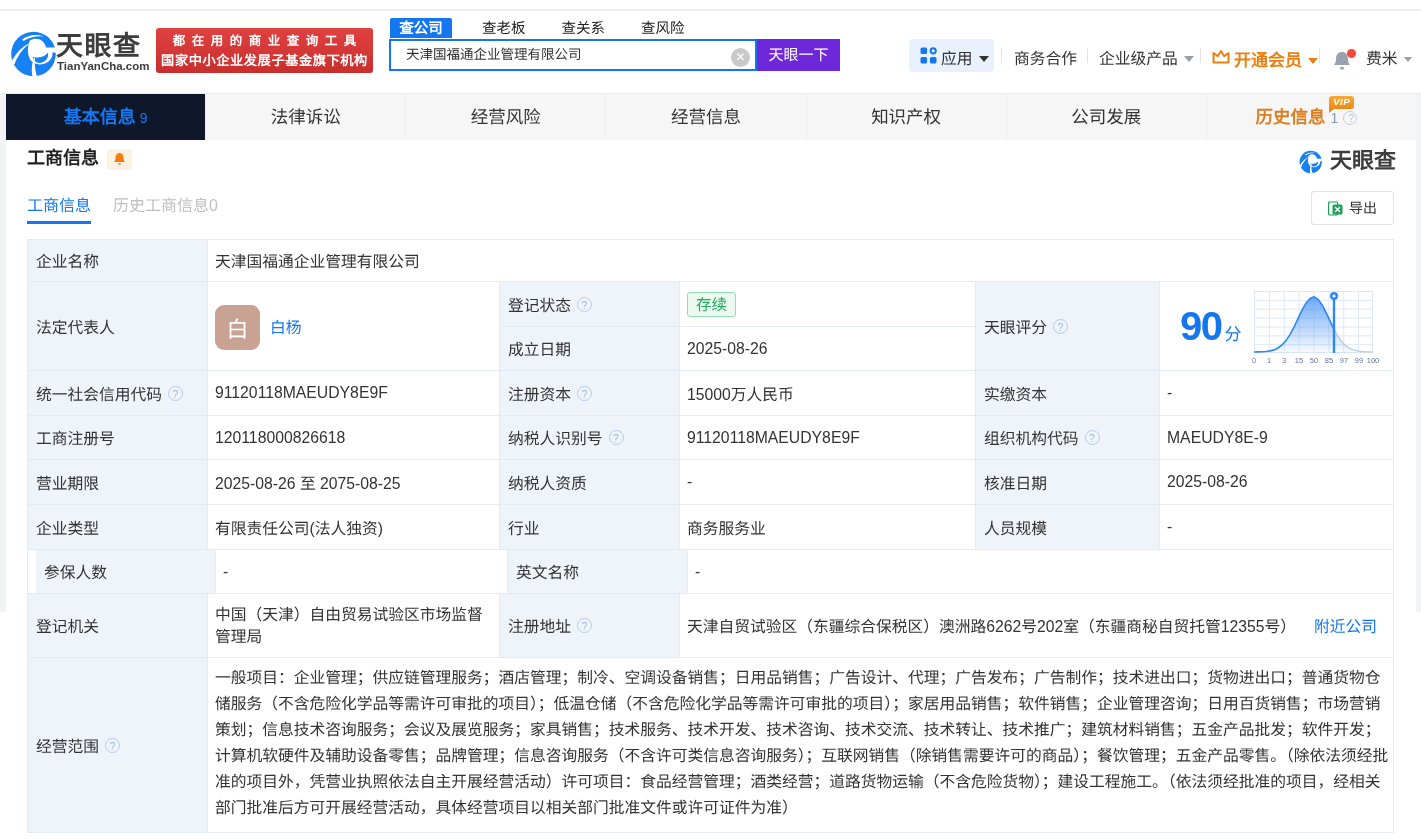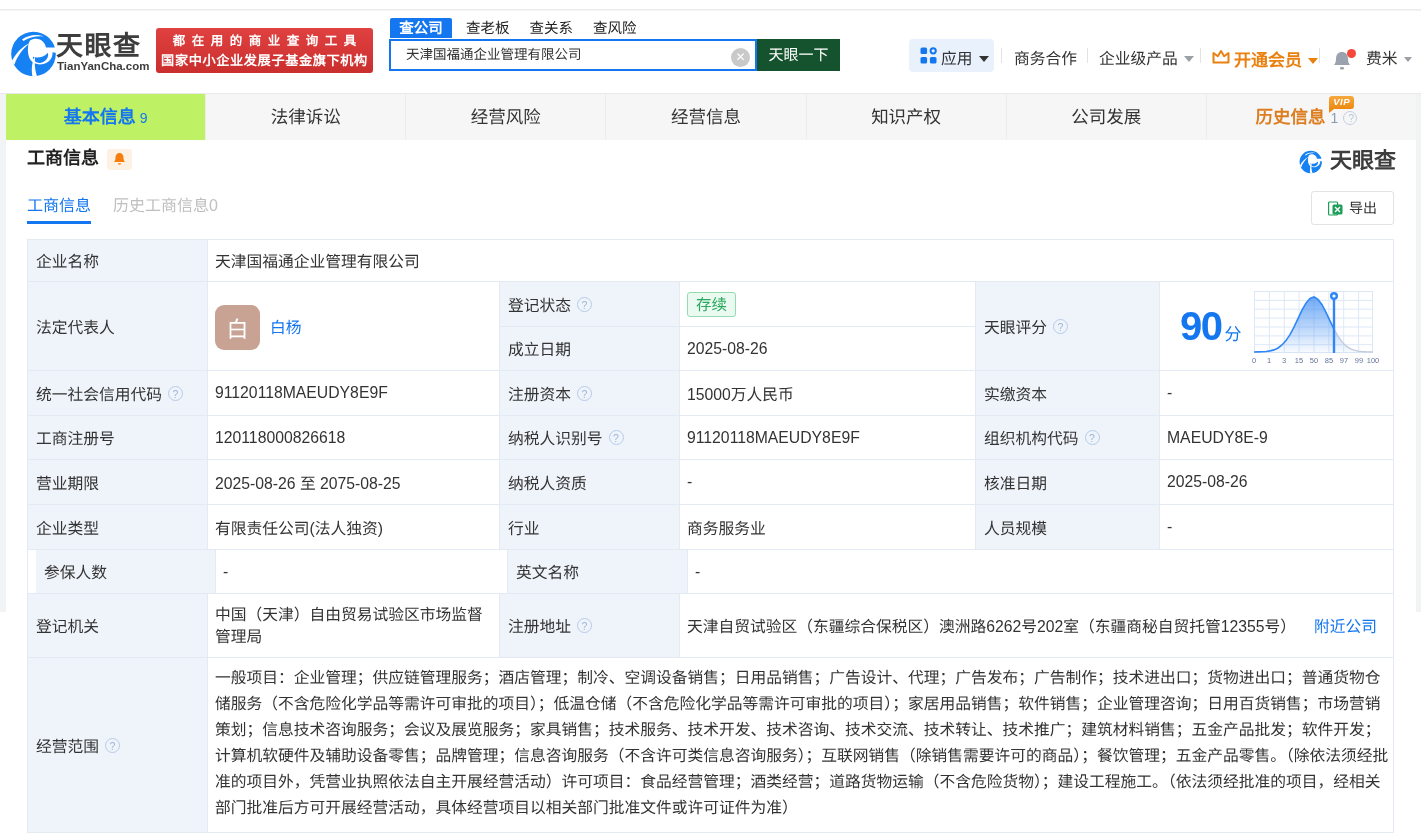--- a/index.html
+++ b/index.html
@@ -11,39 +11,39 @@
 #topstrip{position:absolute;left:0;top:0;width:1421px;height:10px;background:#fff;border-bottom:1px solid #ebebeb;}
 #header{position:absolute;left:0;top:11px;width:1421px;height:83px;background:#fff;border-bottom:1px solid #e9e9e9;}
 #logo{position:absolute;left:10px;top:19px;}
 .logotext{position:absolute;left:46px;font-size:27px;font-weight:bold;color:#3d3d3d;letter-spacing:1.5px;white-space:nowrap;top:-6px;}
 .logosub{position:absolute;left:47px;top:30px;font-size:11.5px;font-weight:bold;color:#3d3d3d;letter-spacing:0px;white-space:nowrap;}
 #redbadge{position:absolute;left:156px;top:17px;width:217px;height:45px;background:linear-gradient(180deg,#e04141,#c92f2d);border-radius:3px;color:#fff;text-align:center;}
 #redbadge .l1{font-size:12.5px;letter-spacing:6.5px;margin-top:6px;font-weight:bold;height:15px;line-height:15px;text-indent:6.5px;}
 #redbadge .l2{font-size:13.2px;letter-spacing:0.6px;margin-top:4px;font-weight:bold;height:15px;line-height:15px;}
 
 #stabs{position:absolute;left:390px;top:7px;height:20px;}
-#stabs .st{display:inline-block;font-size:14.5px;color:#222;margin-right:0;height:20px;line-height:20px;}
+#stabs .st{display:inline-block;font-size:14.5px;color:#222;margin-right:16px;height:20px;line-height:20px;}
 #stabs .act{background:#1477f0;color:#fff;width:62px;text-align:center;font-weight:bold;border-radius:2px 2px 0 0;}
 #sinput{position:absolute;left:389px;top:28px;width:368px;height:32px;border:2px solid #1477f0;background:#fff;line-height:28px;font-size:13.5px;color:#333;padding-left:15px;}
 #sclear{position:absolute;left:731px;top:37px;width:19px;height:19px;border-radius:50%;background:#c9c9c9;color:#fff;font-size:12px;text-align:center;line-height:19px;}
-#sbtn{position:absolute;left:757px;top:28px;width:83px;height:32px;background:#14532d;color:#fff;font-size:15px;text-align:center;line-height:32px;}
+#sbtn{position:absolute;left:757px;top:28px;width:83px;height:32px;background:#6d28d9;color:#fff;font-size:15px;text-align:center;line-height:32px;}
 
 #rnav{position:absolute;left:909px;top:28px;width:512px;height:34px;font-size:15.75px;color:#333;}
 .chip{position:absolute;left:0;top:0;width:85px;height:33px;background:#e9f1fd;border-radius:4px;}
 .sep{position:absolute;top:9px;width:1px;height:15px;background:#e3e3e3;}
 .navtxt{position:absolute;top:7px;white-space:nowrap;}
 .caret{display:inline-block;width:0;height:0;border-left:5px solid transparent;border-right:5px solid transparent;border-top:6px solid #333;vertical-align:2px;margin-left:6px;}
 .caret.gray{border-top-color:#9aa0a6;}
 .caret.org{border-top-color:#ea800f;}
 .vip-orange{color:#ea800f;font-weight:bold;}
 
 #card{position:absolute;left:6px;top:94px;width:1410px;height:745px;background:#fff;}
 #maintabs{position:absolute;left:0;top:0;width:1410px;height:46px;background:#f6f6f7;display:flex;}
 #maintabs .mt{flex:1;text-align:center;line-height:46px;font-size:17.5px;color:#333;border-left:1px solid #ededee;position:relative;}
-#maintabs .mt:first-child{border-left:none;background:#bef264;color:#1477f0;font-weight:bold;font-size:18px;}
+#maintabs .mt:first-child{border-left:none;background:#0f172a;color:#1477f0;font-weight:bold;font-size:18px;}
 #maintabs .mt .num{font-size:14px;font-weight:normal;color:#1477f0;margin-left:4px;}
 #maintabs .mt.hist{color:#dd7e20;font-weight:bold;font-size:17.5px;padding-right:10px;}
 #maintabs .mt.hist .n2{color:#8c9bb5;font-weight:normal;font-size:14px;margin-left:5px;}
 .qmark{display:inline-block;width:14px;height:14px;border:1.5px solid #c3cfe3;border-radius:50%;position:relative;vertical-align:-2px;margin-left:5px;}
 .qmark::after{content:"?";position:absolute;left:0;top:0;width:14px;height:14px;line-height:14px;font-size:10px;color:#b4c3db;text-align:center;font-weight:normal;}
 .vipbadge{position:absolute;top:2px;right:62px;background:linear-gradient(180deg,#f6a93f,#ec8a12);color:#fff;font-size:9.5px;font-weight:bold;font-style:italic;line-height:12px;height:13px;padding:0 4px;border-radius:3px 3px 3px 0;letter-spacing:.5px;}
 .vipbadge::after{content:"";position:absolute;left:0;bottom:-4px;border-left:5px solid #ec8a12;border-bottom:4px solid transparent;}
 
 #sechead{position:absolute;left:21px;top:52px;font-size:18px;font-weight:bold;color:#222;height:24px;line-height:24px;}
 #bellbox{position:absolute;left:101px;top:55px;width:25px;height:21px;background:#fdf1e4;border-radius:3px;text-align:center;}

